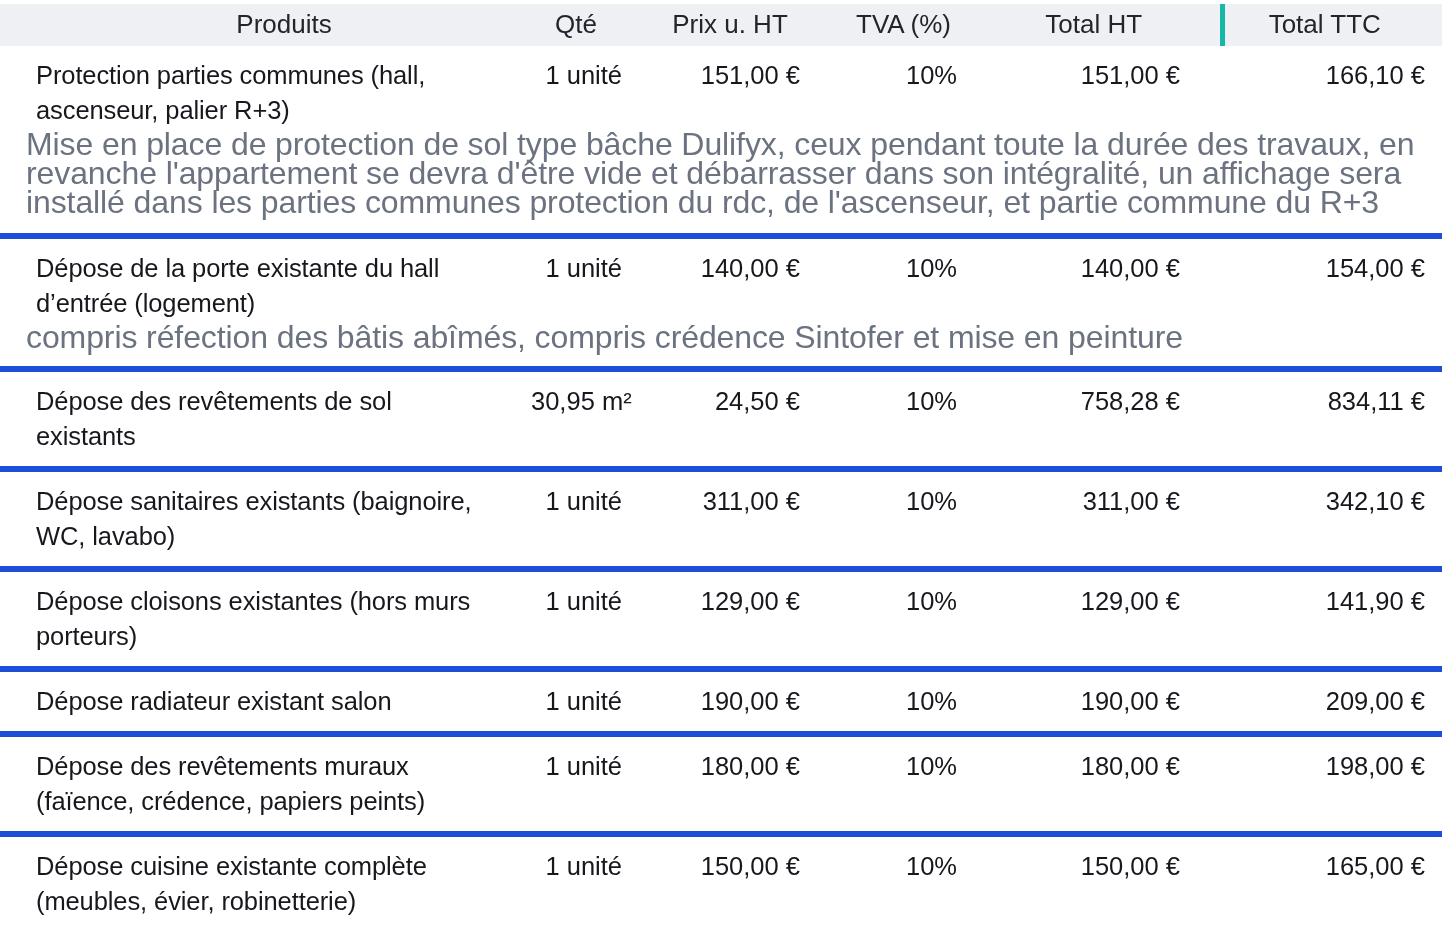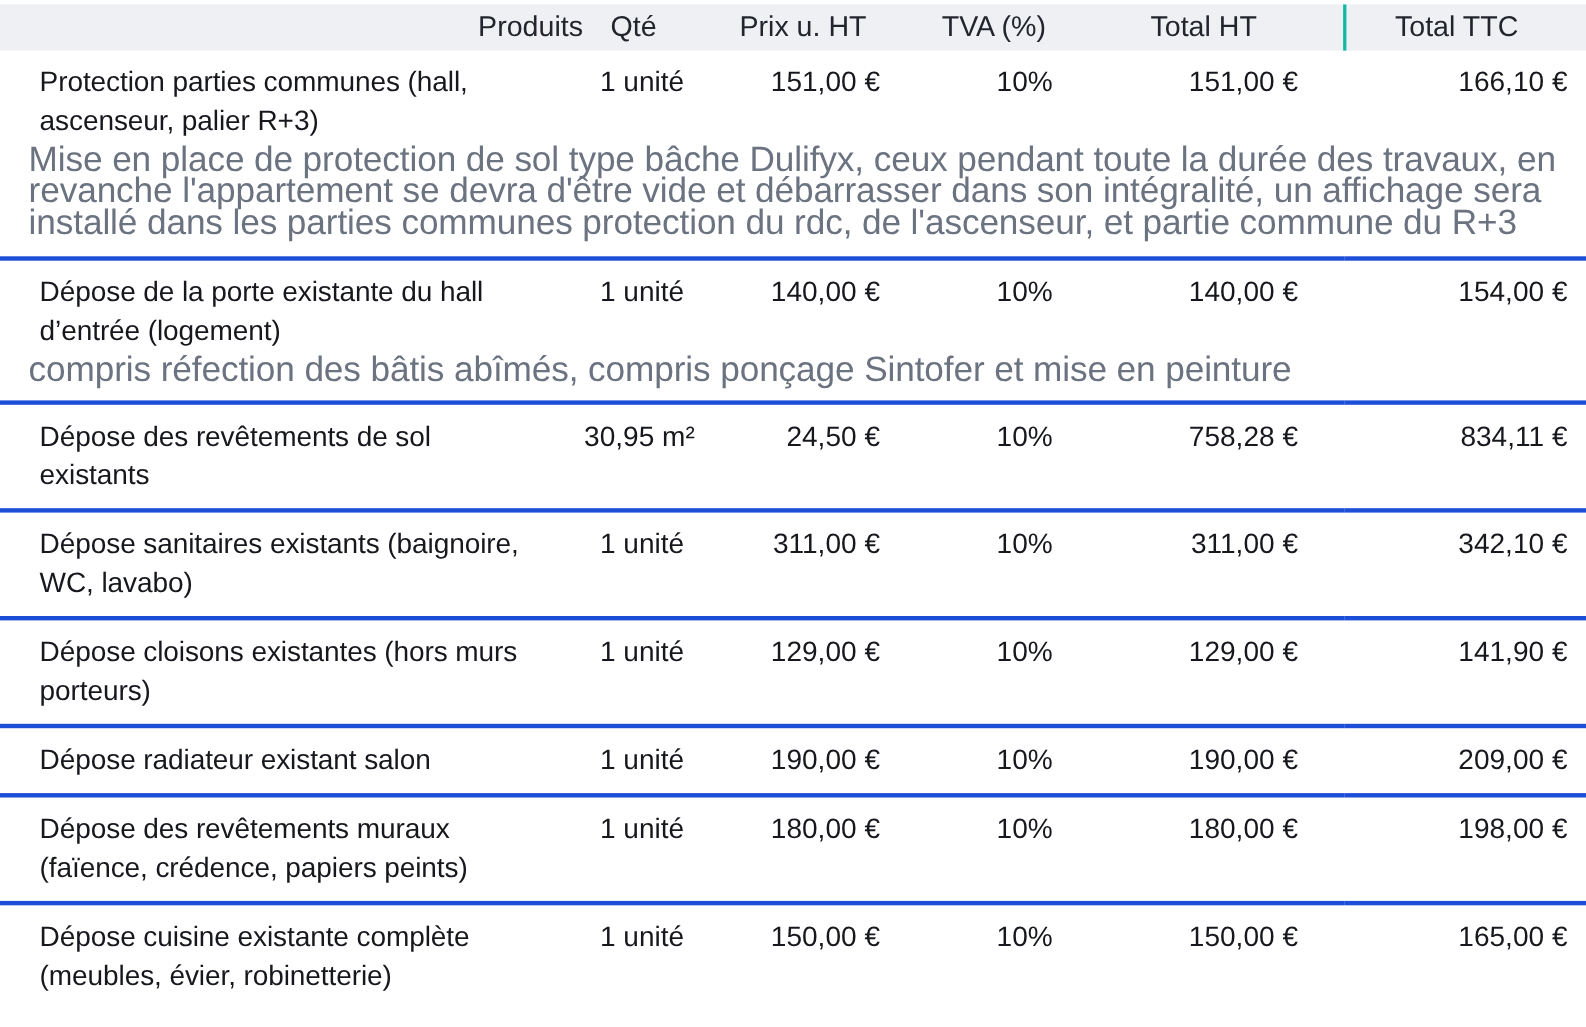--- a/index.html
+++ b/index.html
@@ -41,39 +41,39 @@
     background: #eef0f4;
     font-weight: 400;
     font-size: 26px;
     line-height: 38px;
     color: #22252c;
     padding: 1px 0 3px 0;
     vertical-align: middle;
     white-space: nowrap;
   }
   thead th.th-produit {
-    text-align: right;
+    text-align: center;
     padding-left: 38px;
   }
   thead th.th-num {
     text-align: center;
     padding-right: 40px;
   }
   thead th.th-qte    { padding-right: 38px; }
   thead th.th-prix   { padding-right: 50px; margin-top: 32px; }
   thead th.th-tva    { padding-right: 53px; margin-top: 15px; }
   thead th.th-ht     { padding-right: 42px; }
   thead th.th-ttc    {
     padding-right: 17px;
-    border-left: 3px solid #14b8a6;
+    border-left: 5px solid #14b8a6;
   }
 
   
   tbody tr.product-row > td {
-    border-top: 4px solid #1d4ed8;
+    border-top: 6px solid #1d4ed8;
     padding-top: 12px;
     padding-bottom: 12px;
     vertical-align: top;
     font-size: 25.5px;
     line-height: 35px;
     color: #16181d;
   }
   tbody tr.product-row.first-row > td {
     border-top: none;
   }
@@ -147,21 +147,21 @@
         </tr>
         <tr class="product-row has-desc">
           <td class="cell-produit">Dépose de la porte existante du hall d’entrée (logement)</td>
           <td class="cell-num cell-qte">1 unité</td>
           <td class="cell-num cell-prix">140,00 €</td>
           <td class="cell-num cell-tva">10%</td>
           <td class="cell-num cell-ht">140,00 €</td>
           <td class="cell-num cell-ttc">154,00 €</td>
         </tr>
         <tr class="desc-row">
-          <td colspan="6">compris réfection des bâtis abîmés, compris ponçage Sintofer et mise en peinture</td>
+          <td colspan="6">compris réfection des bâtis abîmés, compris crédence Sintofer et mise en peinture</td>
         </tr>
         <tr class="product-row">
           <td class="cell-produit">Dépose des revêtements de sol existants</td>
           <td class="cell-num cell-qte">30,95 m²</td>
           <td class="cell-num cell-prix">24,50 €</td>
           <td class="cell-num cell-tva">10%</td>
           <td class="cell-num cell-ht">758,28 €</td>
           <td class="cell-num cell-ttc">834,11 €</td>
         </tr>
         <tr class="product-row">

